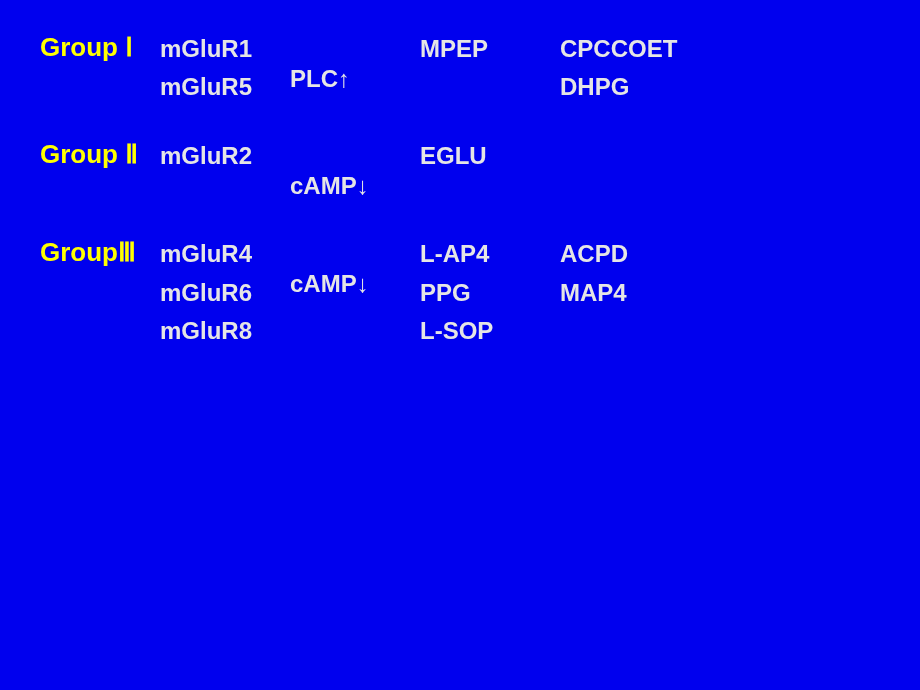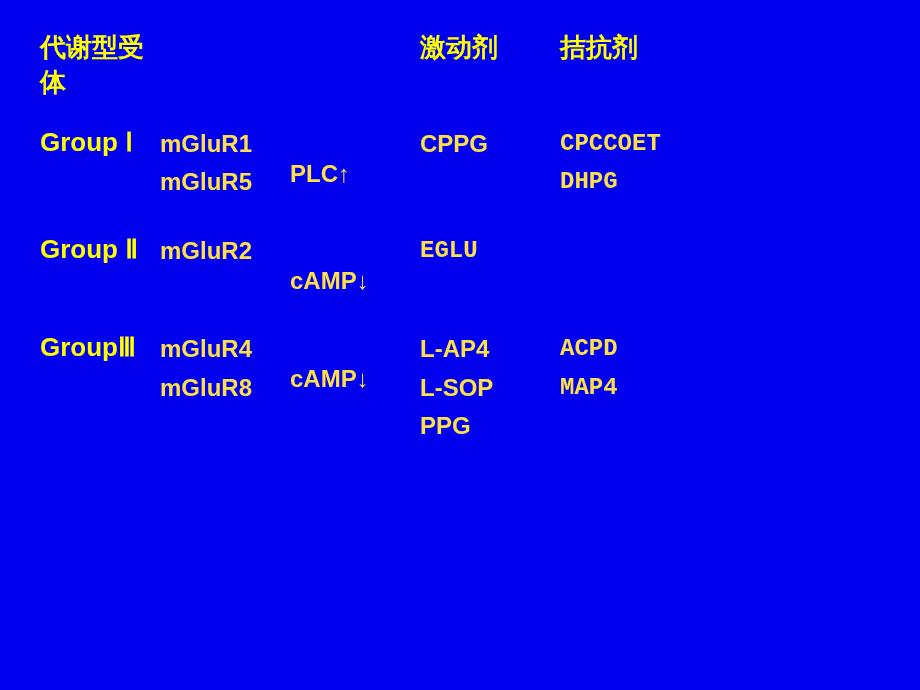--- a/index.html
+++ b/index.html
@@ -66,66 +66,52 @@
       flex-direction: column;
       width: 140px;
       flex-shrink: 0;
     }
 
     .group-antagonists {
       display: flex;
       flex-direction: column;
       width: 200px;
       flex-shrink: 0;
-      font-family: Liberation Mono, monospace;
     }
 
     .cell-text {
-      color: #fde047;
+      color: #e5e5e5;
       font-size: 24px;
       font-weight: bold;
       line-height: 1.6;
     }
 
     .full-header {
       display: flex;
       flex-direction: row;
       margin-bottom: 25px;
     }
   </style>
 </head>
 <body>
 
 <div class="slide">
 
-  <div class="full-header">
-    <div style="width:120px;">
-      <span class="col-header">代谢型受体</span>
-    </div>
-    <div style="width:130px;"></div>
-    <div style="width:130px;"></div>
-    <div style="width:140px;">
-      <span class="col-header">激动剂</span>
-    </div>
-    <div style="width:200px;">
-      <span class="col-header">拮抗剂</span>
-    </div>
-  </div>
 
   <div class="group-section">
     <div class="group-label">Group Ⅰ</div>
     <div class="group-receptors">
       <span class="cell-text">mGluR1</span>
       <span class="cell-text">mGluR5</span>
     </div>
     <div class="group-signaling">
       <span class="cell-text">PLC↑</span>
     </div>
     <div class="group-agonists">
-      <span class="cell-text">CPPG</span>
+      <span class="cell-text">MPEP</span>
     </div>
     <div class="group-antagonists">
       <span class="cell-text">CPCCOET</span>
       <span class="cell-text">DHPG</span>
     </div>
   </div>
 
   <div class="group-section">
     <div class="group-label">Group Ⅱ</div>
     <div class="group-receptors">
@@ -136,29 +122,30 @@
     </div>
     <div class="group-antagonists">
       <span class="cell-text">EGLU</span>
     </div>
   </div>
 
   <div class="group-section">
     <div class="group-label">GroupⅢ</div>
     <div class="group-receptors">
       <span class="cell-text">mGluR4</span>
+      <span class="cell-text">mGluR6</span>
       <span class="cell-text">mGluR8</span>
     </div>
     <div class="group-signaling">
       <span class="cell-text">cAMP↓</span>
     </div>
     <div class="group-agonists">
       <span class="cell-text">L-AP4</span>
+      <span class="cell-text">PPG</span>
       <span class="cell-text">L-SOP</span>
-      <span class="cell-text">PPG</span>
     </div>
     <div class="group-antagonists">
       <span class="cell-text">ACPD</span>
       <span class="cell-text">MAP4</span>
     </div>
   </div>
 
 </div>
 
 </body></html>

